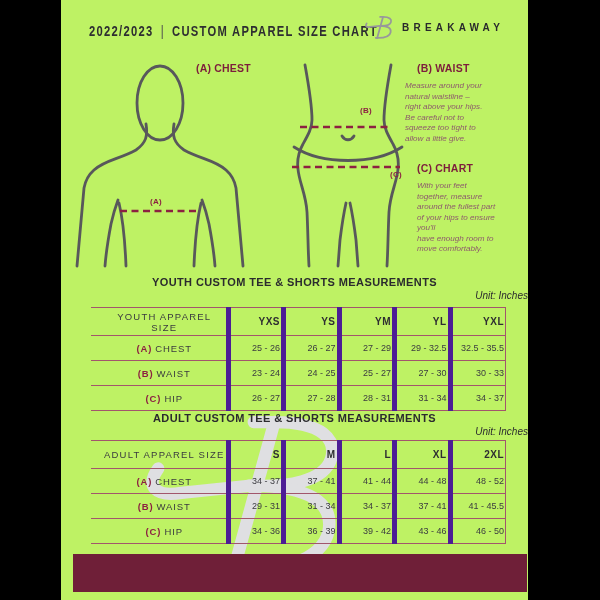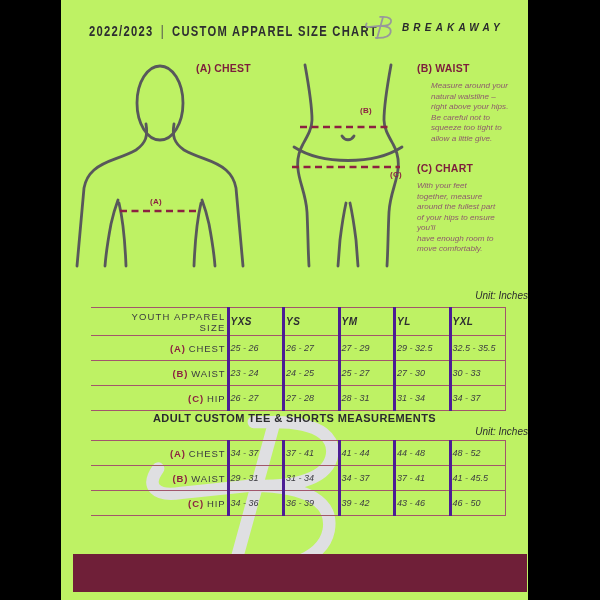--- a/index.html
+++ b/index.html
@@ -5,21 +5,21 @@
   html,body{margin:0;padding:0;}
   body{width:600px;height:600px;background:#000;position:relative;
        font-family:"Liberation Sans",sans-serif;overflow:hidden;}
   .flyer{position:absolute;left:61px;top:0;width:467px;height:600px;background:#bef264;overflow:hidden;}
 
   
   .hdr-title{position:absolute;left:28px;top:23px;font-weight:bold;font-size:14px;
              letter-spacing:1.6px;color:#2e2e31;transform:scaleX(.8);transform-origin:left top;
              white-space:nowrap;}
   .hdr-title .divider{font-weight:normal;margin:0 9px;color:#4a4a4e;}
-  .brand{position:absolute;right:24px;top:14px;display:flex;align-items:center;gap:7px;font-style:italic;}
+  .brand{position:absolute;right:24px;top:14px;display:flex;align-items:center;gap:7px;}
   .brand-name{font-size:10px;font-weight:bold;letter-spacing:4.2px;color:#29292c;}
 
   
   .fig{position:absolute;}
   .fig path,.fig ellipse{fill:none;stroke:#58585b;stroke-width:2.8;stroke-linecap:round;}
   .measure{stroke:#8c2141;stroke-width:2.3;stroke-dasharray:7 4.5;stroke-linecap:butt;}
   .dl{position:absolute;font-size:8px;font-weight:bold;color:#8c2141;letter-spacing:.3px;}
 
   
   .instr-head{position:absolute;font-size:10.5px;font-weight:bold;color:#7d1e3c;letter-spacing:.2px;}
@@ -29,23 +29,23 @@
   
   .sec-title{position:absolute;left:0;width:100%;text-align:center;font-weight:bold;
              font-size:11px;color:#2b2b2e;letter-spacing:.4px;}
   .sec-unit{position:absolute;left:0;width:100%;text-align:right;font-style:italic;
             font-size:10px;color:#2b2b2e;}
   .tblwrap{position:absolute;left:30px;width:415px;}
   table{border-collapse:collapse;width:415px;table-layout:fixed;}
   col.c0{width:137px;}
   td{height:22px;vertical-align:middle;border-top:1px solid #a2566c;border-bottom:1px solid #a2566c;}
   tr.hrow td{height:25px;}
-  td.label{text-align:right;padding-left:13px;font-size:9.5px;letter-spacing:.9px;color:#3a3a3f;}
-  td.size{border-left:3px solid #4c1d95;border-right:1px solid #a2566c;text-align:left;
-          font-size:9px;color:#3b3b40;font-style:italic;}
+  td.label{text-align:center;padding-left:13px;font-size:9.5px;letter-spacing:.9px;color:#3a3a3f;}
+  td.size{border-left:5px solid #4c1d95;border-right:1px solid #a2566c;text-align:right;
+          font-size:9px;color:#3b3b40;}
   tr.hrow td.size{font-weight:bold;font-size:10px;color:#2e2e31;letter-spacing:.5px;}
   tr.hrow td.label{letter-spacing:1.2px;}
   .key{color:#8c2141;font-weight:bold;margin-right:3px;}
 
   
   .wm{position:absolute;left:68px;top:404px;width:234px;height:186px;color:#dfdfe2;pointer-events:none;}
   .bar{position:absolute;left:12px;top:554px;width:454px;height:38px;background:#6f1f38;}
 </style>
 </head>
 <body>
@@ -98,36 +98,37 @@
     <path d="M68 141 C70 150 72 162 74 178 L76 204"></path>
     <line class="measure" x1="18" y1="65" x2="110" y2="65"></line>
     <line class="measure" x1="10" y1="105" x2="118" y2="105"></line>
   </svg>
   <span class="dl" style="left:299px;top:106px">(B)</span>
   <span class="dl" style="left:329px;top:170px">(C)</span>
 
   <div class="instr-head" style="left:135px;top:62px">(A) CHEST</div>
 
   <div class="instr-head" style="left:356px;top:62px">(B) WAIST</div>
-  <div class="instr-body" style="left:370px;top:81px;width:110px">Measure around your
+  <div class="instr-body" style="left:344px;top:81px;width:110px">Measure around your
 natural waistline –
 right above your hips.
 Be careful not to
 squeeze too tight to
 allow a little give.</div>
 
   <div class="instr-head" style="left:356px;top:162px">(C) CHART</div>
   <div class="instr-body" style="left:356px;top:181px;width:114px">With your feet
 together, measure
 around the fullest part
 of your hips to ensure
 you'll
 have enough room to
 move comfortably.</div>
 
+  <div class="sec-title" style="top:276px">YOUTH CUSTOM TEE &amp; SHORTS MEASUREMENTS</div>
   <div class="sec-unit" style="top:290px">Unit: Inches</div>
   <div class="tblwrap" style="top:307px">
     <table>
         <colgroup>
           <col class="c0">
           <col>
           <col>
           <col>
           <col>
           <col>
@@ -175,20 +176,28 @@
     <table>
         <colgroup>
           <col class="c0">
           <col>
           <col>
           <col>
           <col>
           <col>
         </colgroup>
         <tbody>
+          <tr class="hrow">
+            <td class="label">ADULT APPAREL SIZE</td>
+            <td class="size">S</td>
+            <td class="size">M</td>
+            <td class="size">L</td>
+            <td class="size">XL</td>
+            <td class="size">2XL</td>
+          </tr>
           <tr>
             <td class="label"><span class="key">(A)</span><span>CHEST</span></td>
             <td class="size">34 - 37</td>
             <td class="size">37 - 41</td>
             <td class="size">41 - 44</td>
             <td class="size">44 - 48</td>
             <td class="size">48 - 52</td>
           </tr>
           <tr>
             <td class="label"><span class="key">(B)</span><span>WAIST</span></td>

